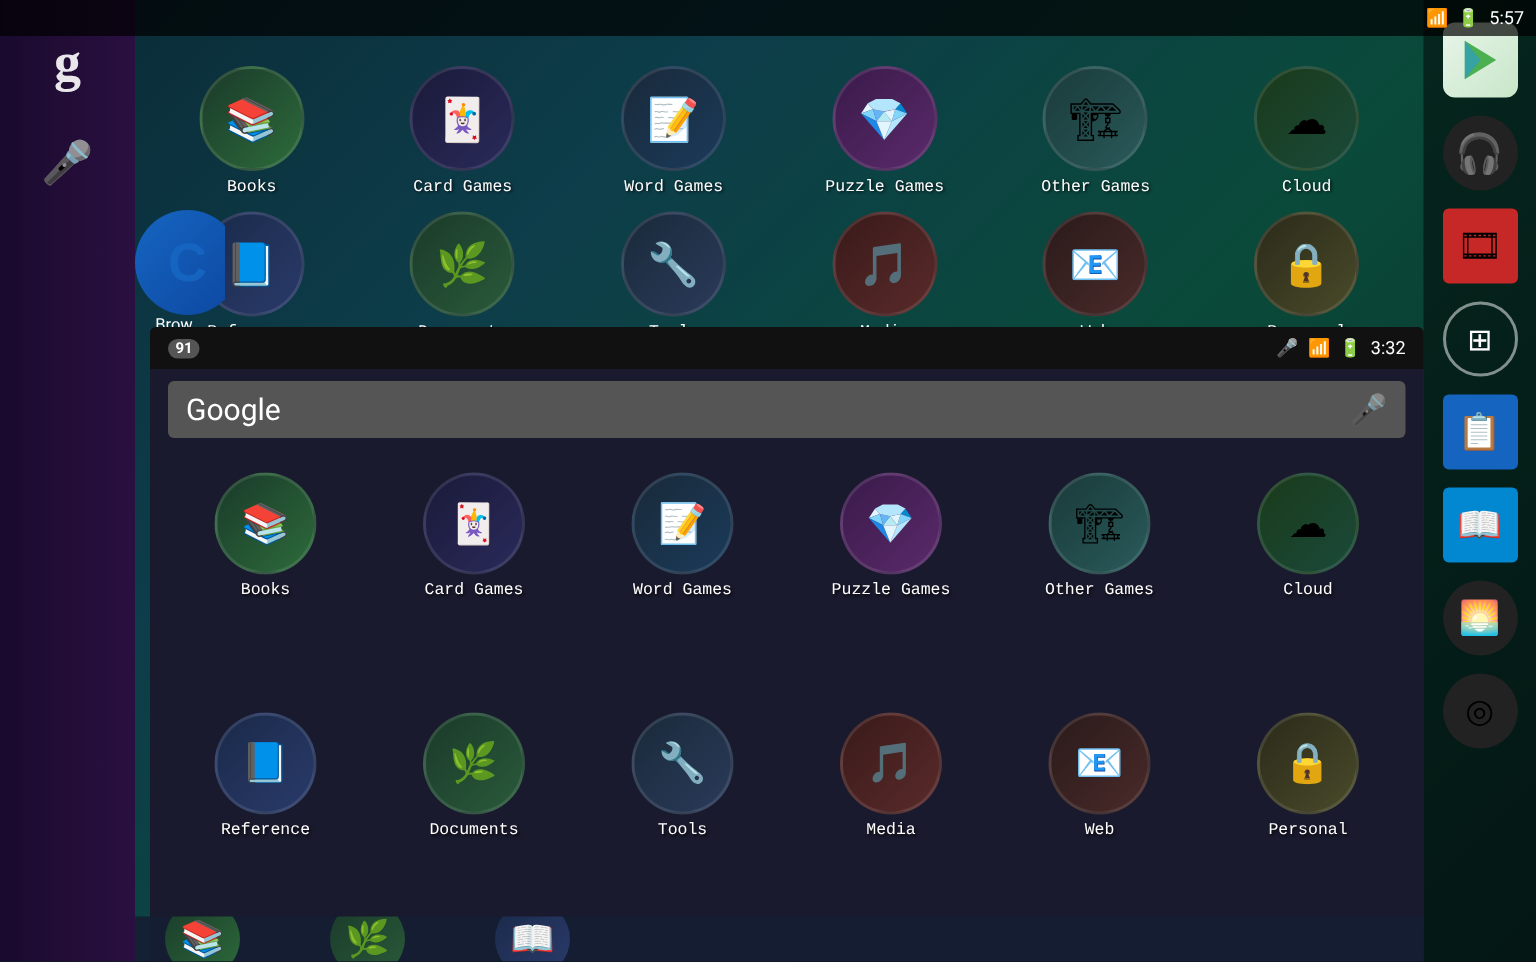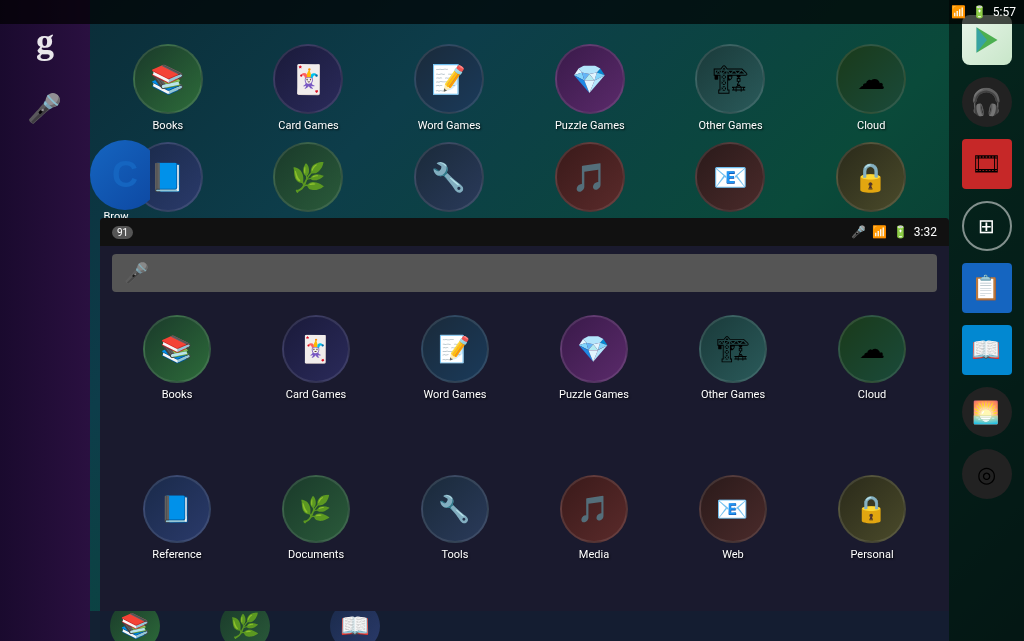--- a/index.html
+++ b/index.html
@@ -104,20 +104,21 @@
       overflow: hidden;
       border: 2px solid rgba(255,255,255,0.1);
       font-size: 28px;
     }
 
     .app-label {
       color: white;
       font-size: 11px;
       text-align: center;
       text-shadow: 1px 1px 2px rgba(0,0,0,0.8);
+      font-family: Liberation Mono, monospace;
     }
 
     
     .overlay {
       position: absolute;
       top: 218px;
       left: 100px;
       right: 75px;
       bottom: 0;
       background: #1a1a2e;
@@ -136,20 +137,21 @@
       padding: 0 12px;
       color: white;
       font-size: 12px;
       border-radius: 4px 4px 0 0;
     }
 
     .overlay-status-left {
       display: flex;
       align-items: flex-start;
       gap: 4px;
+      font-weight: bold;
     }
 
     .overlay-status-right {
       display: flex;
       align-items: center;
       gap: 6px;
     }
 
     .notification-badge {
       background: #555;
@@ -388,20 +390,21 @@
     </div>
     <div class="overlay-status-right">
       <span>🎤</span>
       <span>📶</span>
       <span>🔋</span>
       <span>3:32</span>
     </div>
   </div>
 
   <div class="search-bar">
+    <span class="search-text">Google</span>
     <span class="search-mic">🎤</span>
   </div>
 
   <div class="overlay-apps-grid" id="overlay-grid">
   <div class="app-item">
         <div class="app-icon-circle icon-kindle" style="width: 68px; height: 68px; font-size: 26px;">📚</div>
         <div class="app-label">Books</div>
       </div>
       <div class="app-item">
         <div class="app-icon-circle icon-card" style="width: 68px; height: 68px; font-size: 26px;">🃏</div>

